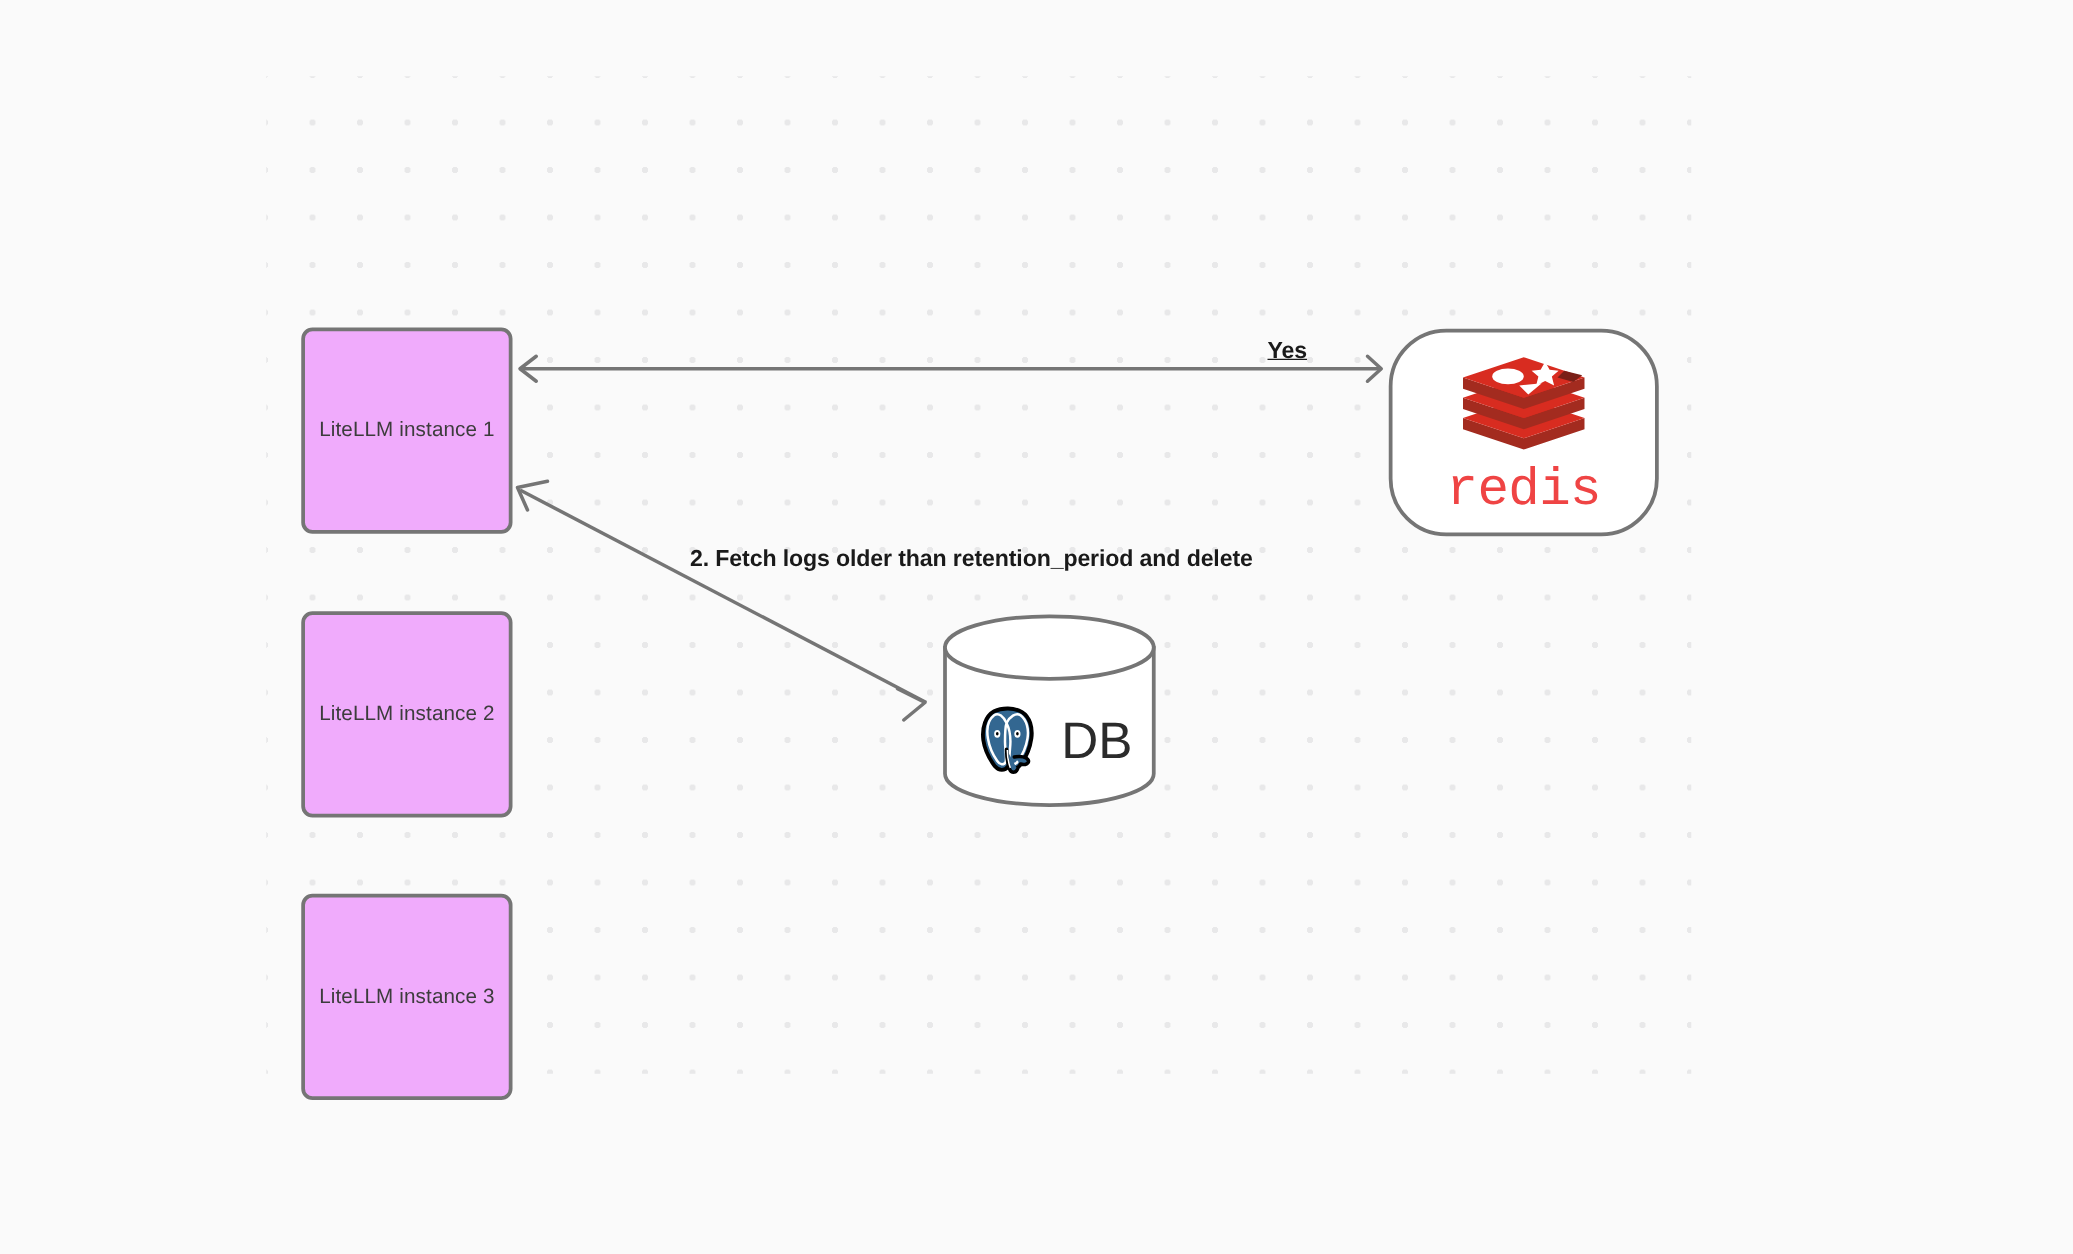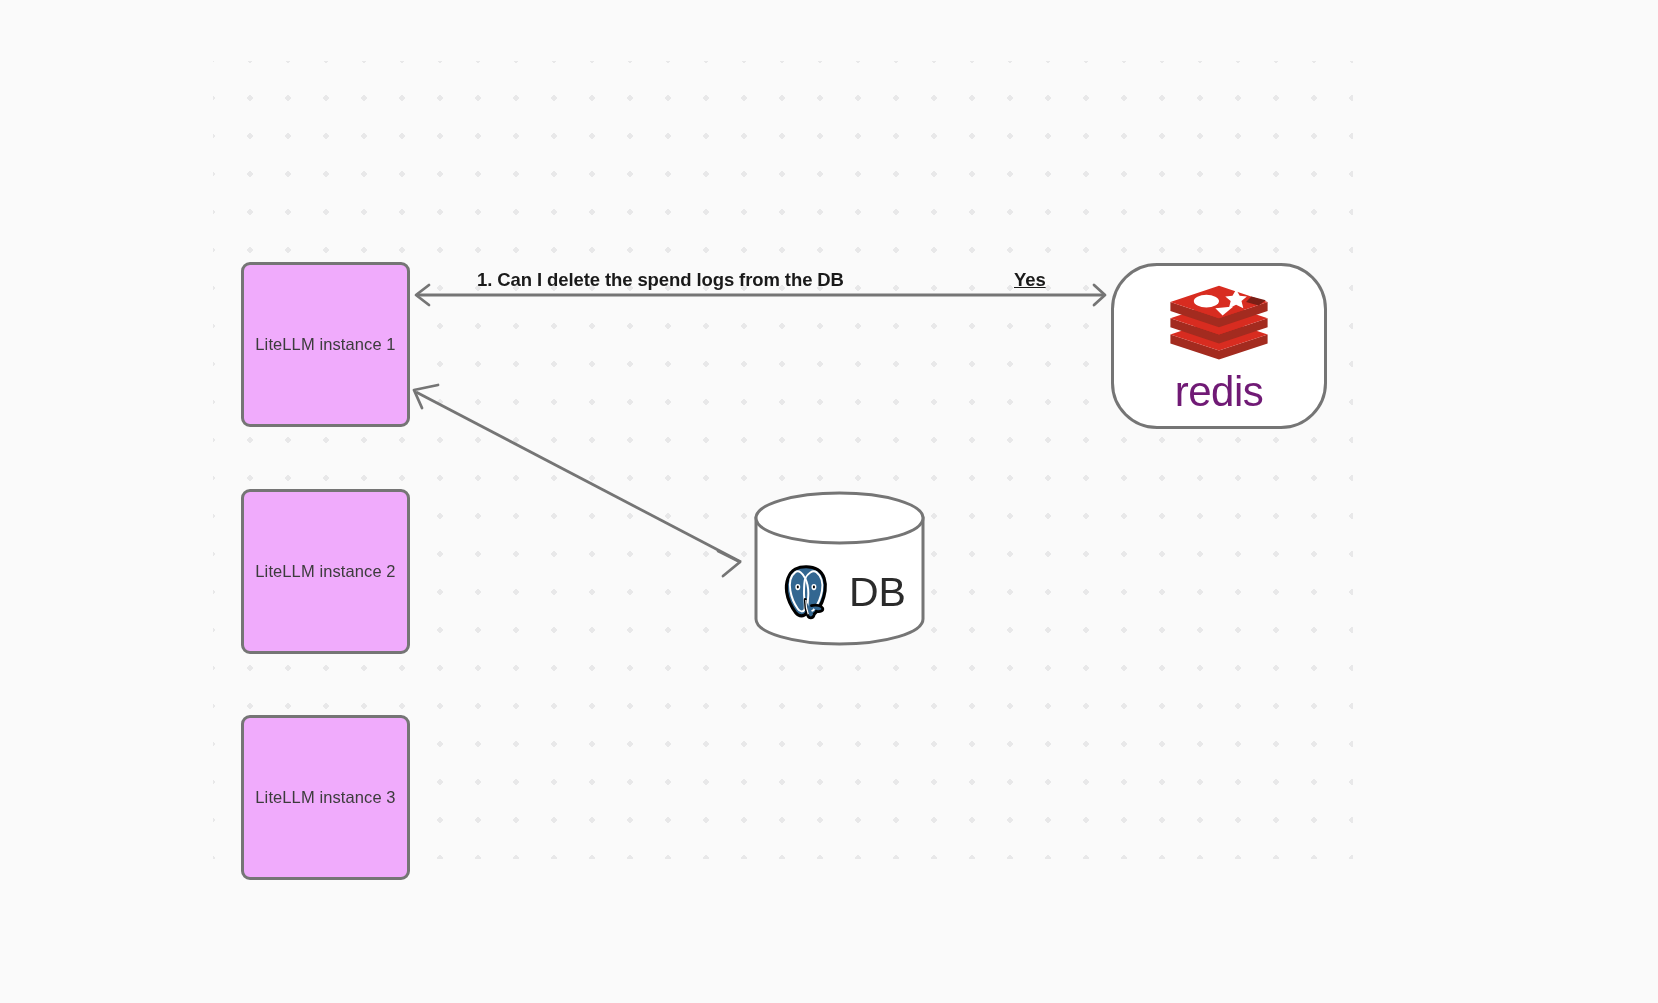--- a/index.html
+++ b/index.html
@@ -79,24 +79,24 @@
     align-items: center;
     justify-content: center;
   }
   #redis-logo-wrap {
     width: 108px;
     height: 92px;
     margin-top: 4px;
     display: block;
   }
   #redis-wordmark {
-    font-family: Liberation Sans, sans-serif;
+    font-family: Liberation Mono, monospace;
     font-size: 42px;
     font-weight: 400;
-    color: #701a75;
+    color: #ef4444;
     letter-spacing: -0.5px;
     line-height: 1;
     margin-top: -4px;
   }
 
   
   #node-db {
     position: absolute;
     left: 753px;
     top: 490px;
@@ -167,24 +167,24 @@
 
     <g>
       <line x1="416" y1="392" x2="741" y2="562" stroke="#757575" stroke-width="2.8"></line>
 
       <path d="M 718,551 L 740,562 L 723,576" fill="none" stroke="#757575" stroke-width="2.8" stroke-linecap="round" stroke-linejoin="round"></path>
 
       <path d="M 438,385 L 414,390 L 422,408" fill="none" stroke="#757575" stroke-width="2.8" stroke-linecap="round" stroke-linejoin="round"></path>
     </g>
   </svg>
 
-  <div class="edge-label" id="edge-label-1">1.  Can I delete the spend logs from the DB</div>
 
   <div class="edge-label" id="edge-label-yes">Yes</div>
 
+  <div class="edge-label" id="edge-label-2">2.  Fetch logs older than retention_period and delete</div>
 
   <div class="node-box" id="node-litellm-1">
     <span class="node-label">LiteLLM instance 1</span>
   </div>
 
   <div class="node-box" id="node-litellm-2">
     <span class="node-label">LiteLLM instance 2</span>
   </div>
 
   <div class="node-box" id="node-litellm-3">

